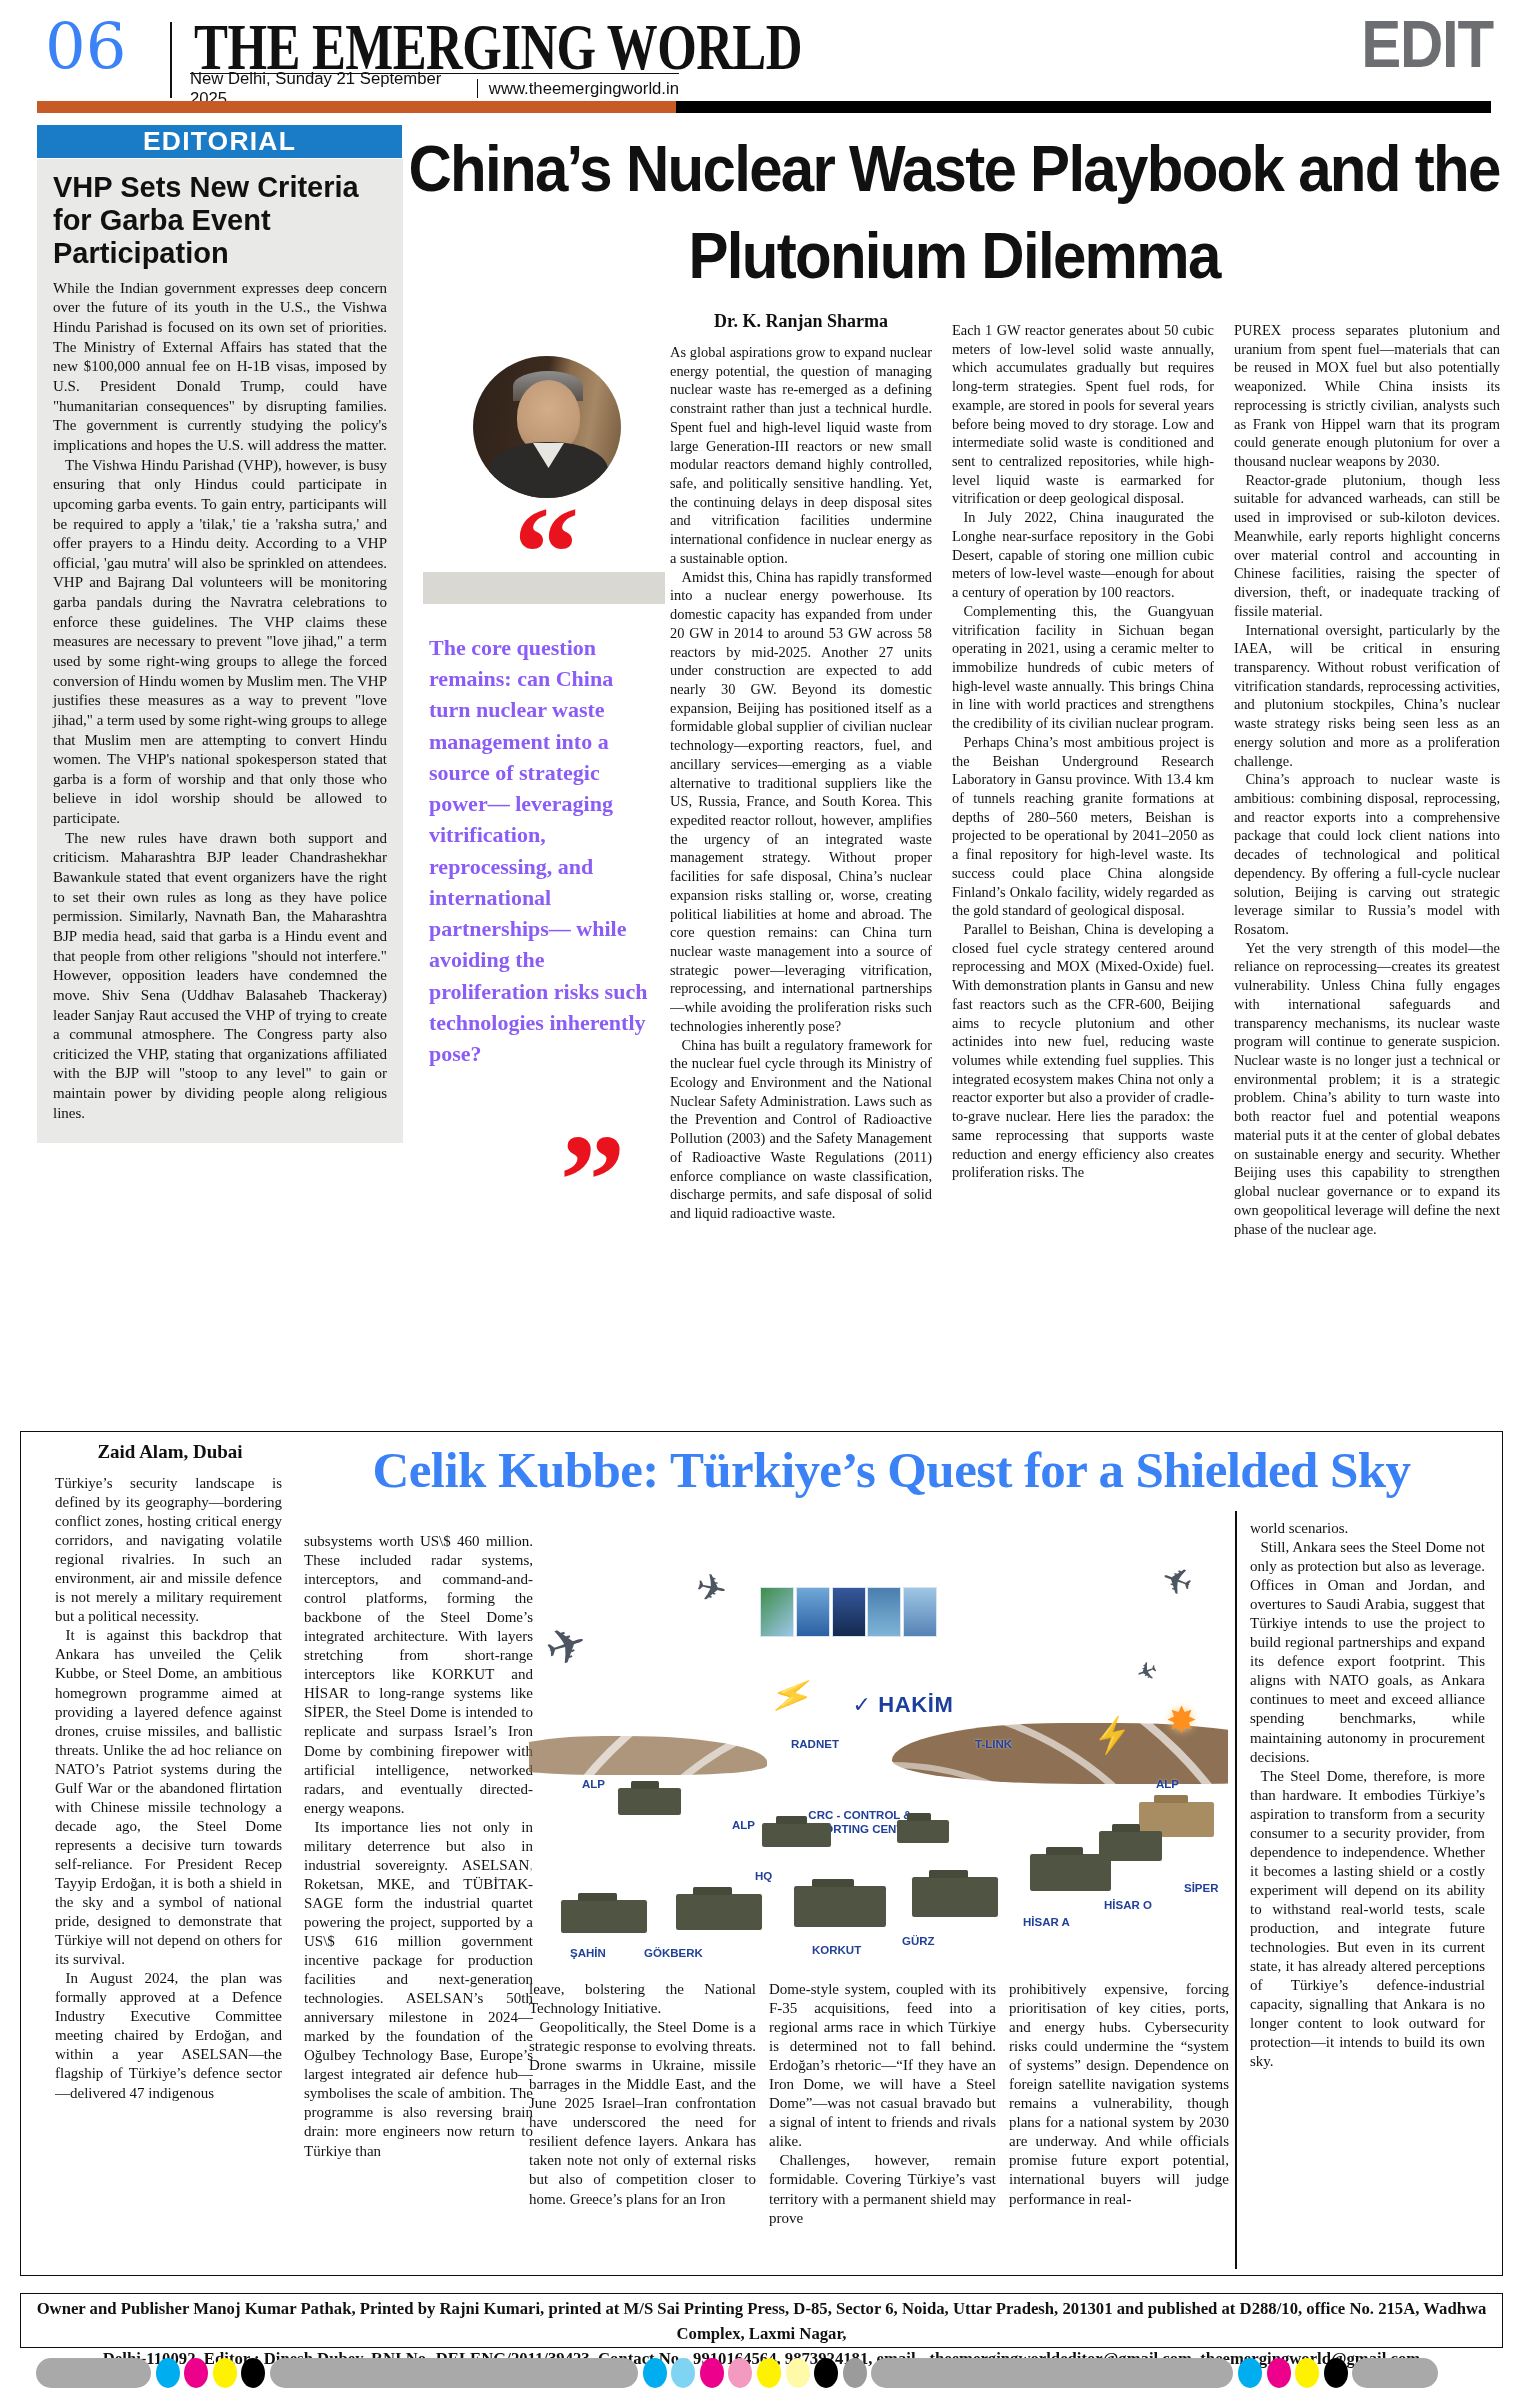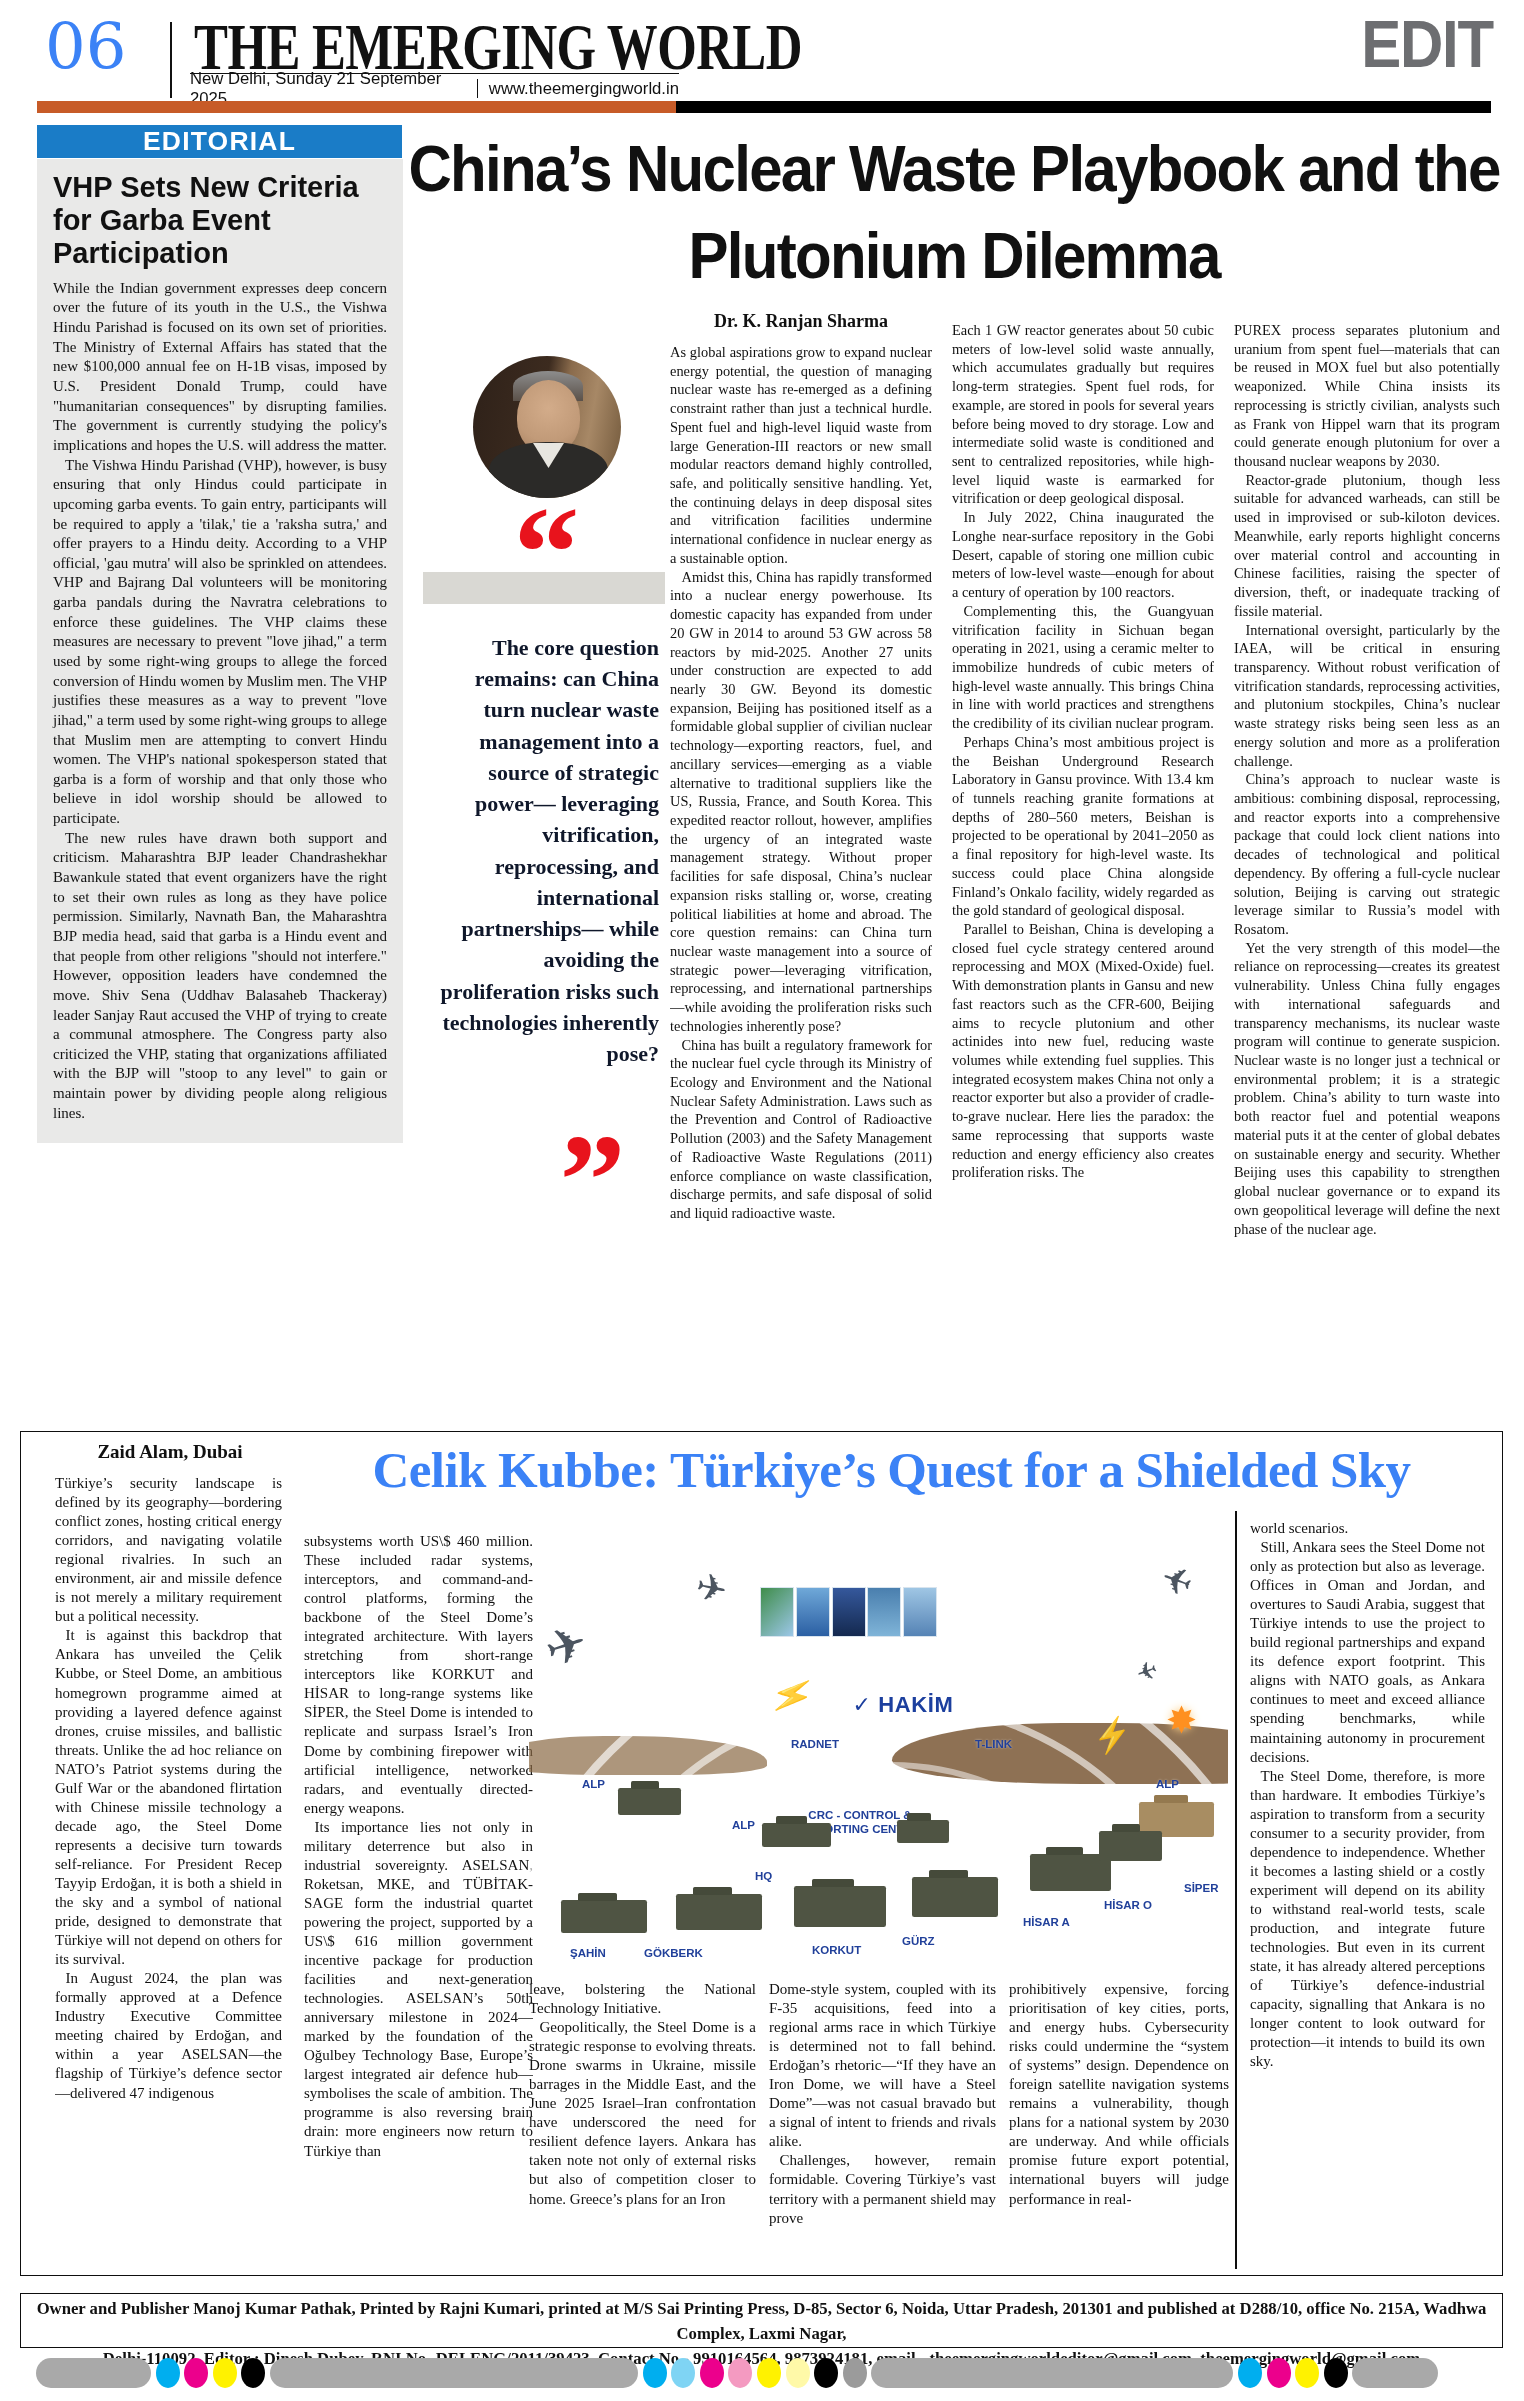--- a/index.html
+++ b/index.html
@@ -50,22 +50,22 @@
            background:radial-gradient(circle at 50% 38%,#d3ac8a 0%,#c19a78 60%,#a37d5d 100%);}
   .ph-hair{position:absolute;left:40px;top:15px;width:70px;height:30px;border-radius:50% 50% 0 0;
            background:linear-gradient(180deg,#8d8d8d,#5b5149);}
   .ph-body{position:absolute;left:16px;top:86px;width:119px;height:58px;border-radius:48% 48% 0 0;
            background:#2b2a28;}
   .ph-collar{position:absolute;left:60px;top:87px;width:31px;height:25px;background:#e8e6e0;
              clip-path:polygon(0 0,100% 0,50% 100%);}
   .quote-band{position:absolute;left:423px;top:572px;width:242px;height:32px;background:#d9d8d3;}
   .open-quote{position:absolute;left:506px;top:487px;width:81px;font-size:132px;line-height:1;
               color:#e8131c;font-weight:bold;text-align:center;}
-  .pull-quote{position:absolute;left:429px;top:632px;width:230px;text-align:right;
-              font-weight:bold;font-size:22px;line-height:1.42;color:#0f172a;}
+  .pull-quote{position:absolute;left:429px;top:632px;width:230px;text-align:left;
+              font-weight:bold;font-size:22px;line-height:1.42;color:#8b5cf6;}
   .close-quote{position:absolute;left:552px;top:1115px;width:81px;font-size:132px;line-height:1;
                color:#e8131c;font-weight:bold;text-align:center;}
   .mcol{position:absolute;width:262px;overflow:hidden;}
   .mcol p{margin:0;font-size:14.4px;line-height:1.3;text-align:justify;}
   .mcol p + p{text-indent:0.8em;}
   .colB{left:670px;top:343px;height:1084px;}
   .colC{left:952px;top:321px;height:1108px;}
   .colD{left:1234px;top:321px;width:266px;height:1108px;}
 
   

